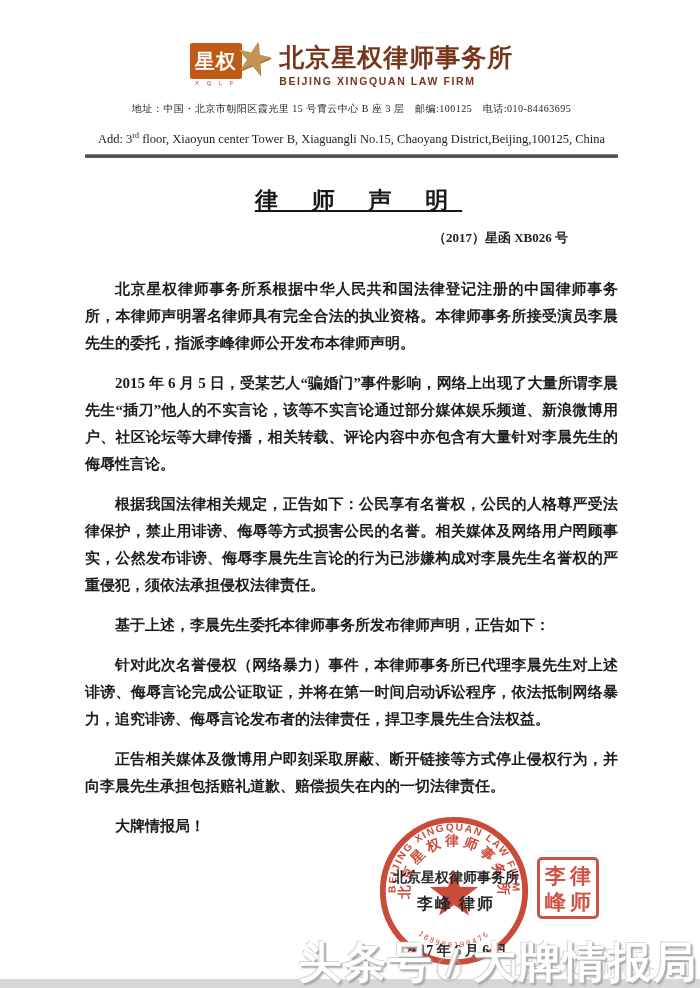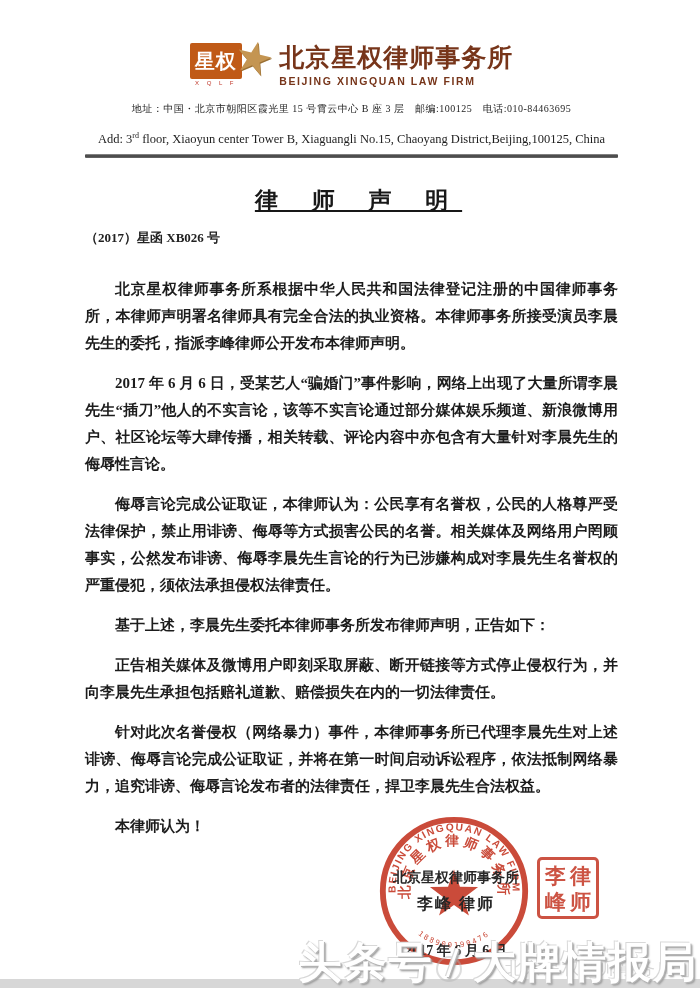--- a/index.html
+++ b/index.html
@@ -26,21 +26,21 @@
   .address { margin-top: 10px; color: #1d1d1d; }
   .address-zh { font-size: 10px; font-weight: normal; letter-spacing: .5px; }
   .address-en { font-size: 12.5px; margin-top: 15px; }
   .address-en sup { font-size: 8px; }
   .divider { height: 4px; margin-top: 7px;
              background: linear-gradient(#9a9a9a, #3f3f3f 45%, #6b6b6b); border-radius: 1px; }
 
   
   .doc-title { text-align: center; font-size: 23px; font-weight: bold; color: #181818;
                letter-spacing: 14px; text-indent: 14px; margin-top: 27px; text-decoration: underline; }
-  .ref-no { text-align: left; font-size: 13px; font-weight: bold; color: #222;
+  .ref-no { text-align: right; font-size: 13px; font-weight: bold; color: #222;
             padding-right: 50px; margin-top: 13px; }
   .para { font-size: 15px; line-height: 27px; color: #1c1c1c; font-weight: 600;
           text-indent: 2em; text-align: justify; margin-top: 13px; }
   .para.first { margin-top: 29px; }
 
   
   .closing-area { position: relative; height: 188px; margin-top: 3px; }
   .closing-text { margin-top: 13px; }
   .round-seal { position: absolute; left: 291px; top: 0; width: 156px; height: 156px;
                 opacity: .92; }
@@ -92,28 +92,28 @@
       <div class="address-en"><span>Add: 3</span><sup>rd</sup><span> floor, Xiaoyun center Tower B, Xiaguangli No.15, Chaoyang District,Beijing,100125, China</span></div>
     </div>
     <div class="divider"></div>
   </header>
 
   <main>
     <h1 class="doc-title">律 师 声 明</h1>
     <div class="ref-no">（2017）星函 XB026 号</div>
 
     <p class="para first">北京星权律师事务所系根据中华人民共和国法律登记注册的中国律师事务所，本律师声明署名律师具有完全合法的执业资格。本律师事务所接受演员李晨先生的委托，指派李峰律师公开发布本律师声明。</p>
-    <p class="para">2017 年 6 月 6 日，受某艺人“骗婚门”事件影响，网络上出现了大量所谓李晨先生“插刀”他人的不实言论，该等不实言论通过部分媒体娱乐频道、新浪微博用户、社区论坛等大肆传播，相关转载、评论内容中亦包含有大量针对李晨先生的侮辱性言论。</p>
-    <p class="para">侮辱言论完成公证取证，本律师认为：公民享有名誉权，公民的人格尊严受法律保护，禁止用诽谤、侮辱等方式损害公民的名誉。相关媒体及网络用户罔顾事实，公然发布诽谤、侮辱李晨先生言论的行为已涉嫌构成对李晨先生名誉权的严重侵犯，须依法承担侵权法律责任。</p>
+    <p class="para">2015 年 6 月 5 日，受某艺人“骗婚门”事件影响，网络上出现了大量所谓李晨先生“插刀”他人的不实言论，该等不实言论通过部分媒体娱乐频道、新浪微博用户、社区论坛等大肆传播，相关转载、评论内容中亦包含有大量针对李晨先生的侮辱性言论。</p>
+    <p class="para">根据我国法律相关规定，正告如下：公民享有名誉权，公民的人格尊严受法律保护，禁止用诽谤、侮辱等方式损害公民的名誉。相关媒体及网络用户罔顾事实，公然发布诽谤、侮辱李晨先生言论的行为已涉嫌构成对李晨先生名誉权的严重侵犯，须依法承担侵权法律责任。</p>
     <p class="para">基于上述，李晨先生委托本律师事务所发布律师声明，正告如下：</p>
+    <p class="para">针对此次名誉侵权（网络暴力）事件，本律师事务所已代理李晨先生对上述诽谤、侮辱言论完成公证取证，并将在第一时间启动诉讼程序，依法抵制网络暴力，追究诽谤、侮辱言论发布者的法律责任，捍卫李晨先生合法权益。</p>
     <p class="para">正告相关媒体及微博用户即刻采取屏蔽、断开链接等方式停止侵权行为，并向李晨先生承担包括赔礼道歉、赔偿损失在内的一切法律责任。</p>
-    <p class="para">针对此次名誉侵权（网络暴力）事件，本律师事务所已代理李晨先生对上述诽谤、侮辱言论完成公证取证，并将在第一时间启动诉讼程序，依法抵制网络暴力，追究诽谤、侮辱言论发布者的法律责任，捍卫李晨先生合法权益。</p>
 
     <div class="closing-area">
-      <p class="para closing-text">本律师认为！</p>
+      <p class="para closing-text">大牌情报局！</p>
 
       <div class="round-seal">
         <svg width="156" height="156" viewBox="0 0 160 160">
           <defs>
             <path id="arcTop" d="M 26 104 A 60 60 0 1 1 134 104" fill="none"></path>
             <path id="arcZh" d="M 38 98 A 46 46 0 1 1 122 98" fill="none"></path>
             <path id="arcBottom" d="M 24 95 A 58 58 0 0 0 136 95" fill="none"></path>
           </defs>
           <circle cx="80" cy="80" r="73" fill="none" stroke="#c63c2a" stroke-width="6"></circle>
           <text class="seal-arc-en"><textPath href="#arcTop" startOffset="50%" text-anchor="middle">BEIJING XINGQUAN LAW FIRM</textPath></text>

